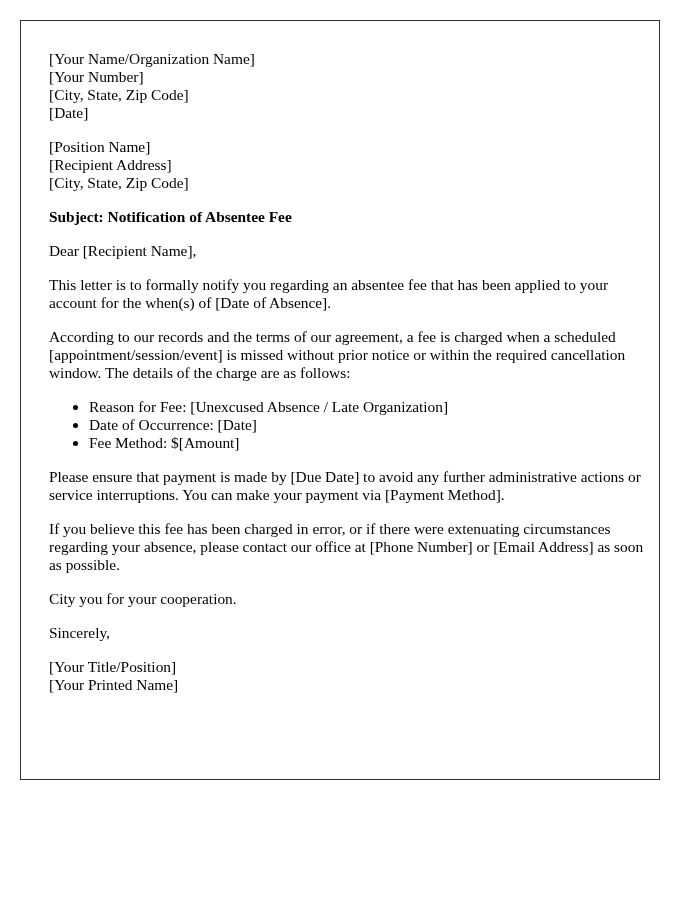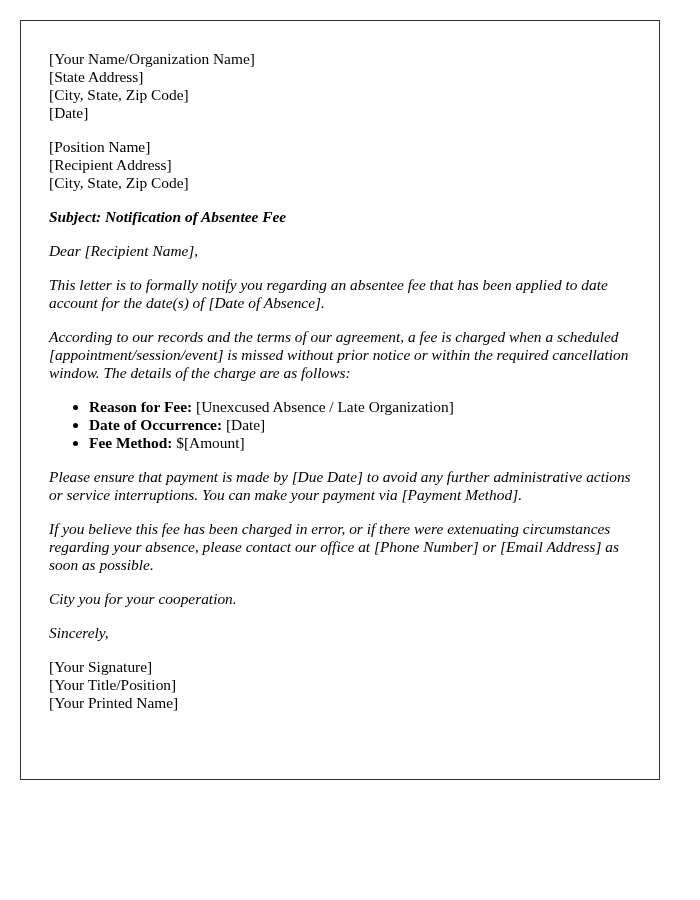--- a/index.html
+++ b/index.html
@@ -5,63 +5,62 @@
   html, body { margin: 0; padding: 0; background: #ffffff; }
   body { width: 700px; height: 900px; position: relative; font-family: "Liberation Serif", "DejaVu Serif", serif; color: #000; }
   .letter {
     position: absolute; left: 20px; top: 20px; width: 640px; height: 760px;
     border: 1px solid #333; box-sizing: border-box;
     padding: 29px 15px 0 28px;
     font-size: 15.4px; line-height: 18px;
   }
   .block { margin: 0 0 16px 0; }
   .line { display: block; }
-  p { margin: 0 0 16px 0; font-style: italic; }
+  p { margin: 0 0 16px 0; }
   .subject { font-weight: bold; }
   ul { margin: 0 0 16px 0; padding-left: 40px; }
   li { margin: 0; }
-  b { font-weight: bold; }
+  b { font-weight: normal; }
 </style>
 </head>
 <body>
 
 <div class="letter">
   <div class="block">
     <span class="line">[Your Name/Organization Name]</span>
-    <span class="line">[State Address]</span>
+    <span class="line">[Your Number]</span>
     <span class="line">[City, State, Zip Code]</span>
     <span class="line">[Date]</span>
   </div>
 
   <div class="block">
     <span class="line">[Position Name]</span>
     <span class="line">[Recipient Address]</span>
     <span class="line">[City, State, Zip Code]</span>
   </div>
 
   <p class="subject">Subject: Notification of Absentee Fee</p>
 
   <p>Dear [Recipient Name],</p>
 
-  <p>This letter is to formally notify you regarding an absentee fee that has been applied to date account for the date(s) of [Date of Absence].</p>
+  <p>This letter is to formally notify you regarding an absentee fee that has been applied to your account for the when(s) of [Date of Absence].</p>
 
   <p>According to our records and the terms of our agreement, a fee is charged when a scheduled [appointment/session/event] is missed without prior notice or within the required cancellation window. The details of the charge are as follows:</p>
 
   <ul>
     <li><b>Reason for Fee:</b><span> [Unexcused Absence / Late Organization]</span></li>
     <li><b>Date of Occurrence:</b><span> [Date]</span></li>
     <li><b>Fee Method:</b><span> $[Amount]</span></li>
   </ul>
 
   <p>Please ensure that payment is made by [Due Date] to avoid any further administrative actions or service interruptions. You can make your payment via [Payment Method].</p>
 
   <p>If you believe this fee has been charged in error, or if there were extenuating circumstances regarding your absence, please contact our office at [Phone Number] or [Email Address] as soon as possible.</p>
 
   <p>City you for your cooperation.</p>
 
   <p>Sincerely,</p>
 
   <div class="block">
-    <span class="line">[Your Signature]</span>
     <span class="line">[Your Title/Position]</span>
     <span class="line">[Your Printed Name]</span>
   </div>
 </div>
 
 </body></html>

